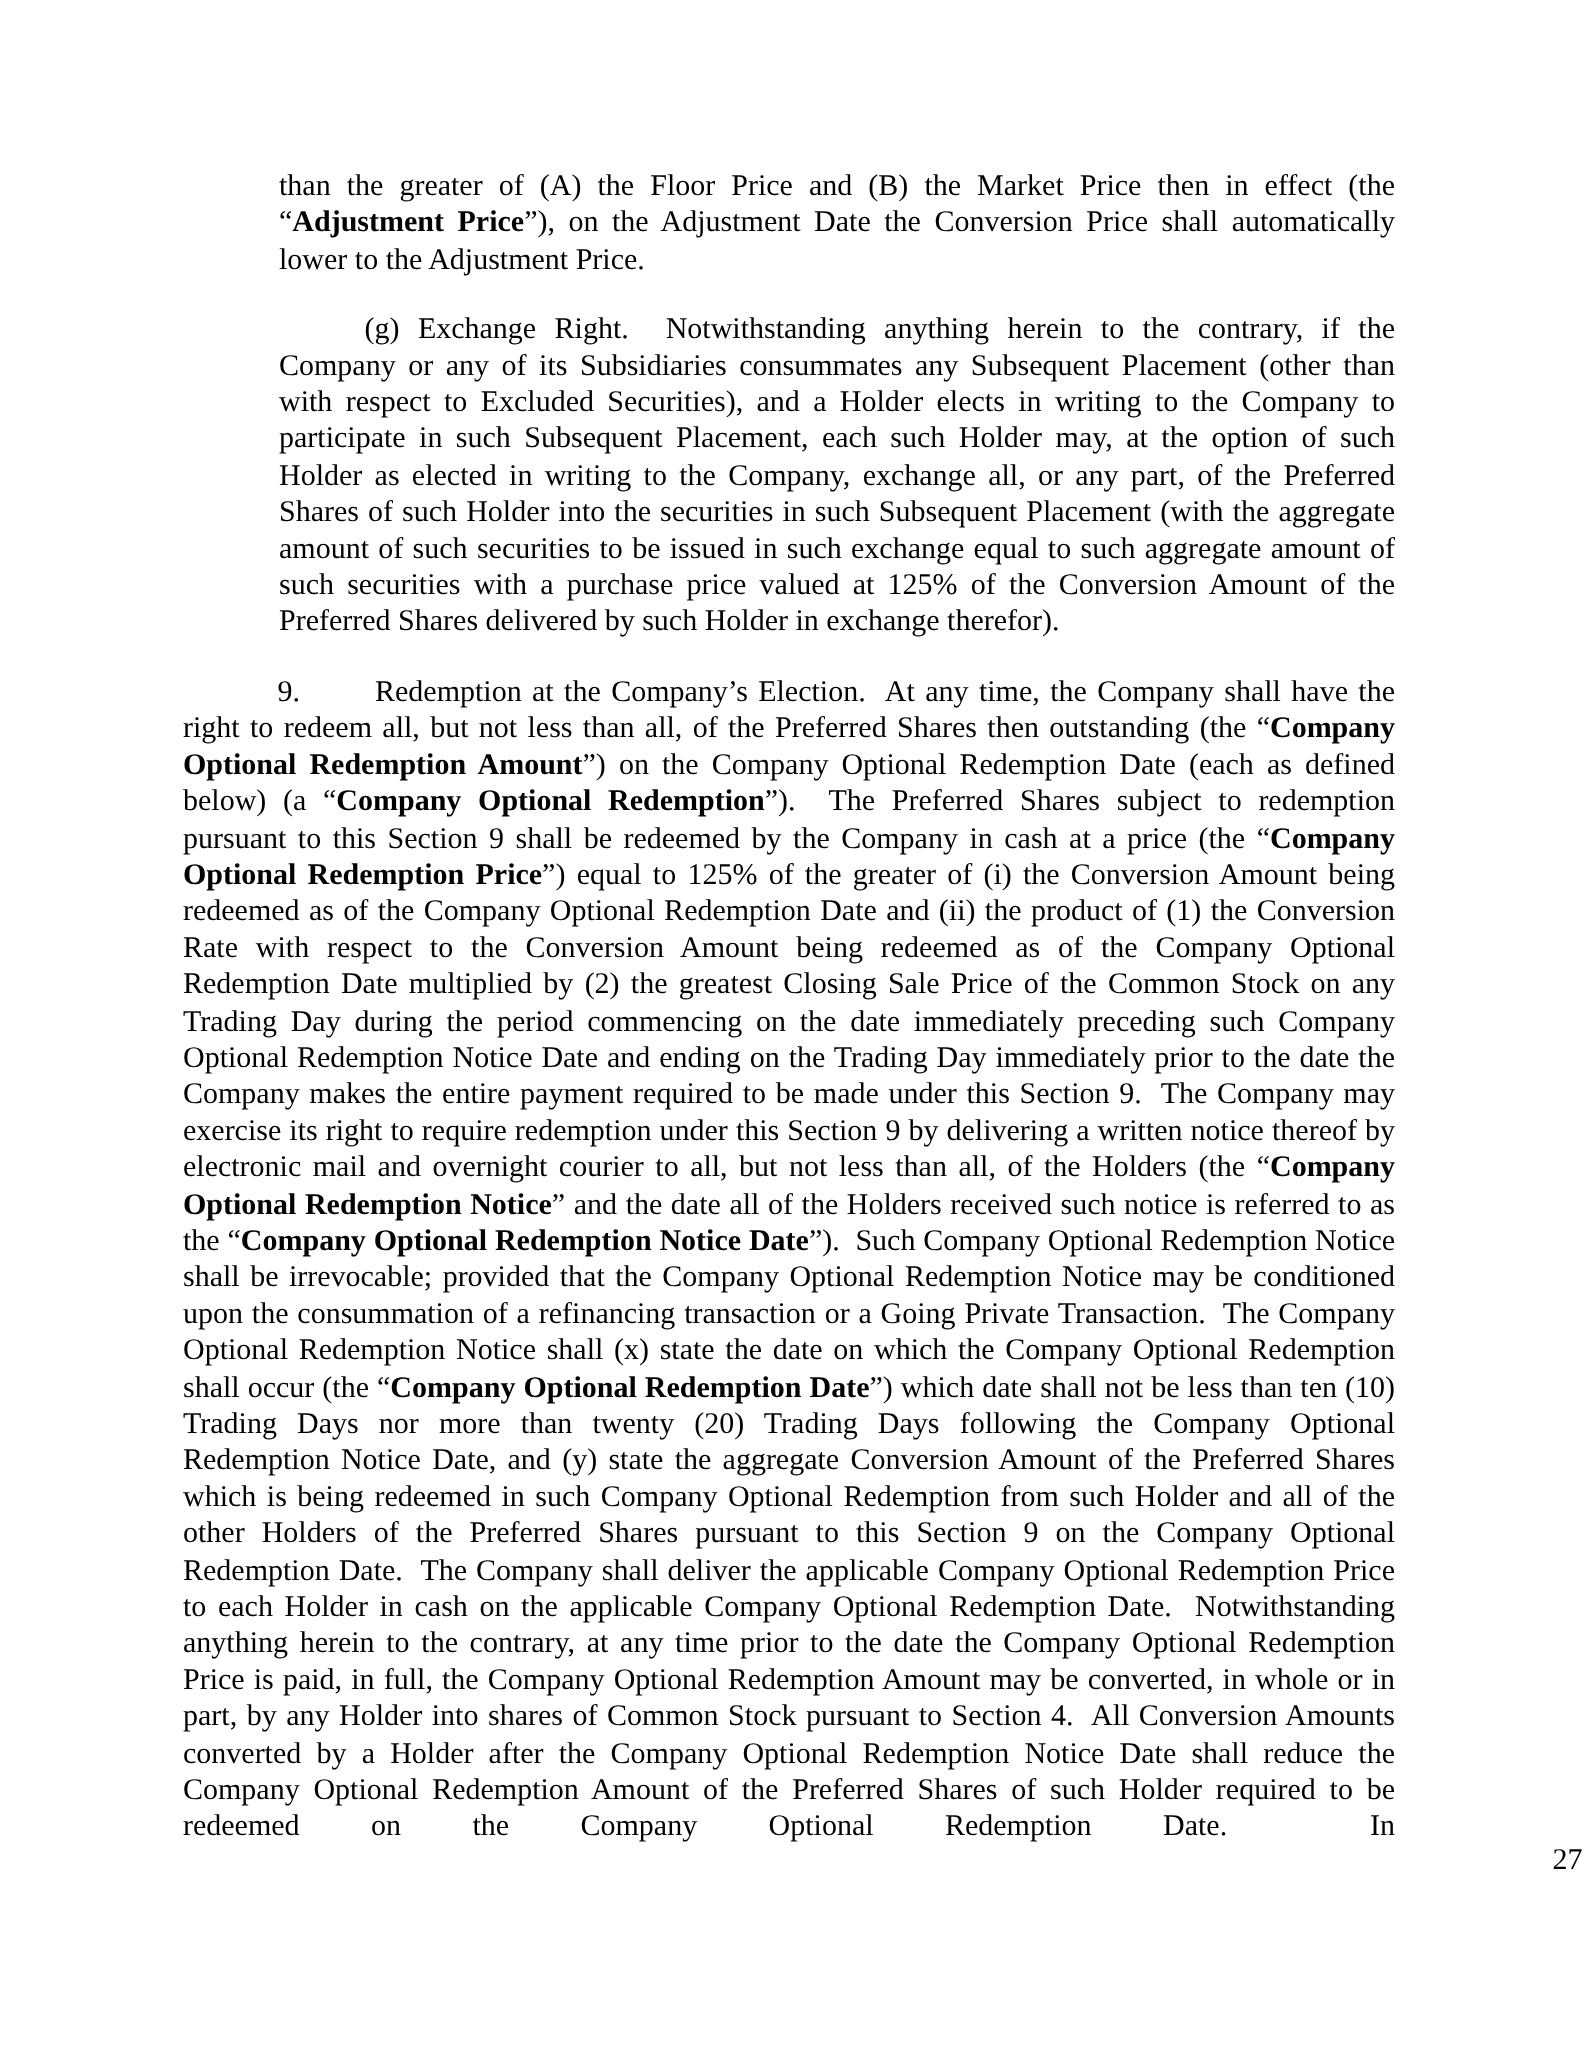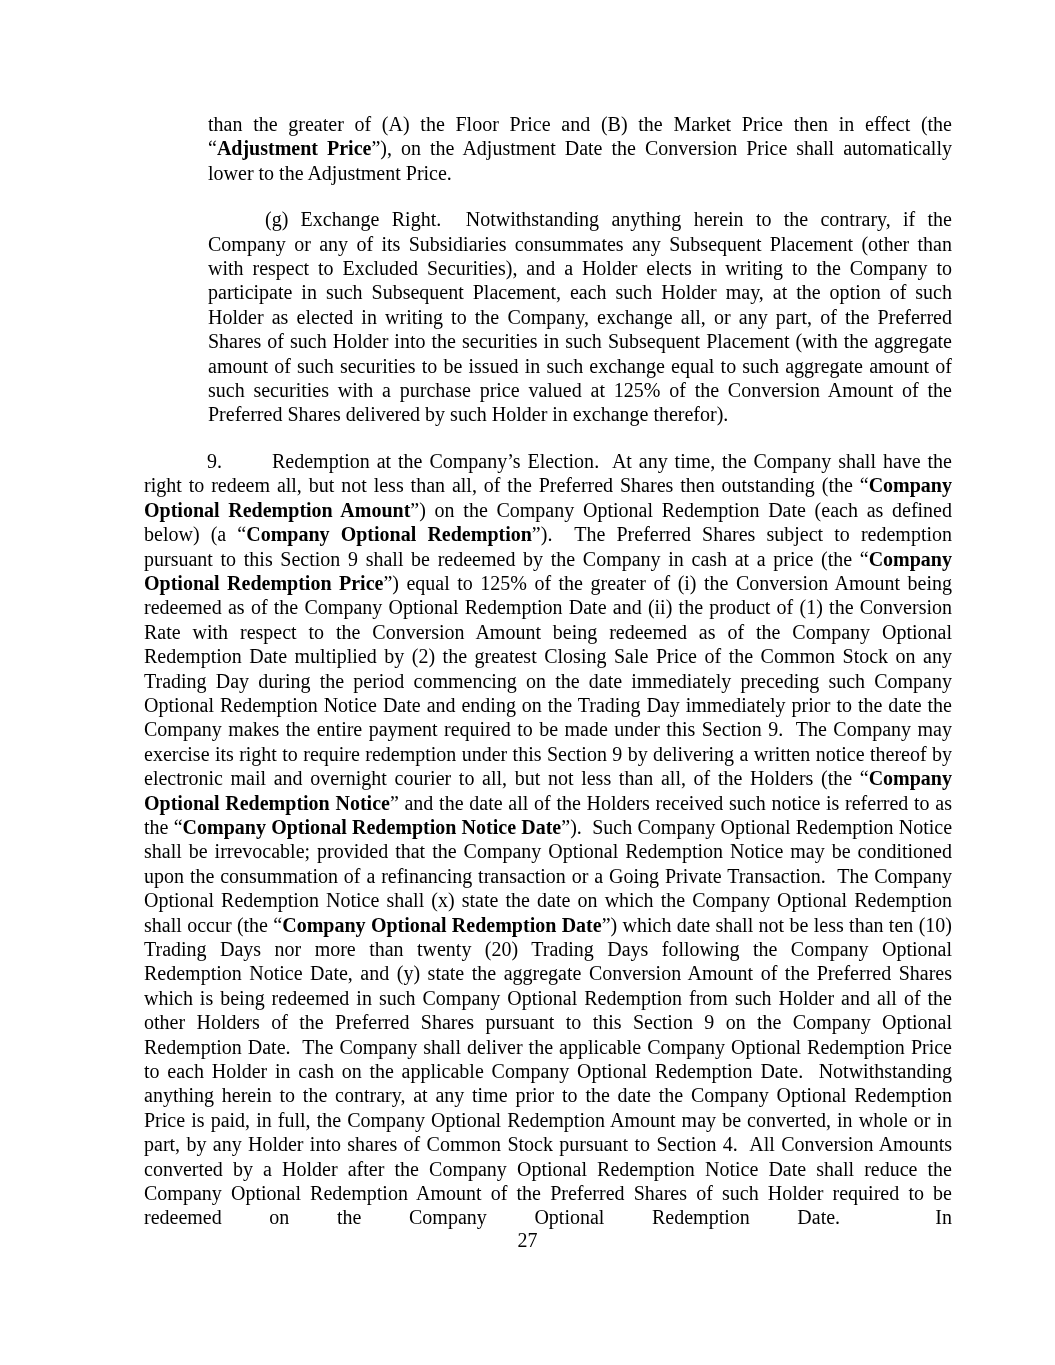--- a/index.html
+++ b/index.html
@@ -15,21 +15,20 @@
     color: #000000;
     font-family: "Liberation Serif", "DejaVu Serif", serif;
     font-size: 20px;
     overflow: hidden;
   }
   .content {
     position: absolute;
     left: 122px;
     top: 112px;
     width: 808px;
-    margin-left: 22px;
   }
   p.para {
     margin: 0 0 22px 0;
     text-align: justify;
     line-height: 24.4px;
   }
   p.block-indent {
     margin-left: 64px;
   }
   p.first-indent-g {
@@ -45,21 +44,21 @@
     display: inline-block;
     width: 50px;
   }
   .run-b { font-weight: bold; }
   .run-u { }
   .page-number {
     position: absolute;
     top: 1228px;
     left: 0;
     width: 100%;
-    text-align: center;
+    text-align: right;
     line-height: 24.4px;
   }
 </style>
 </head>
 <body>
 
 <div class="page">
   <div class="content">
     <p class="para block-indent"><span>than the greater of (A) the Floor Price and (B) the Market Price then in effect (the “</span><span class="run-b">Adjustment Price</span><span>”), on the Adjustment Date the Conversion Price shall automatically lower to the Adjustment Price.</span></p>
     <p class="para block-indent first-indent-g"><span>(g) </span><span class="run-u">Exchange Right</span><span>.&nbsp; Notwithstanding anything herein to the contrary, if the Company or any of its Subsidiaries consummates any Subsequent Placement (other than with respect to Excluded Securities), and a Holder elects in writing to the Company to participate in such Subsequent Placement, each such Holder may, at the option of such Holder as elected in writing to the Company, exchange all, or any part, of the Preferred Shares of such Holder into the securities in such Subsequent Placement (with the aggregate amount of such securities to be issued in such exchange equal to such aggregate amount of such securities with a purchase price valued at 125% of the Conversion Amount of the Preferred Shares delivered by such Holder in exchange therefor).</span></p>

